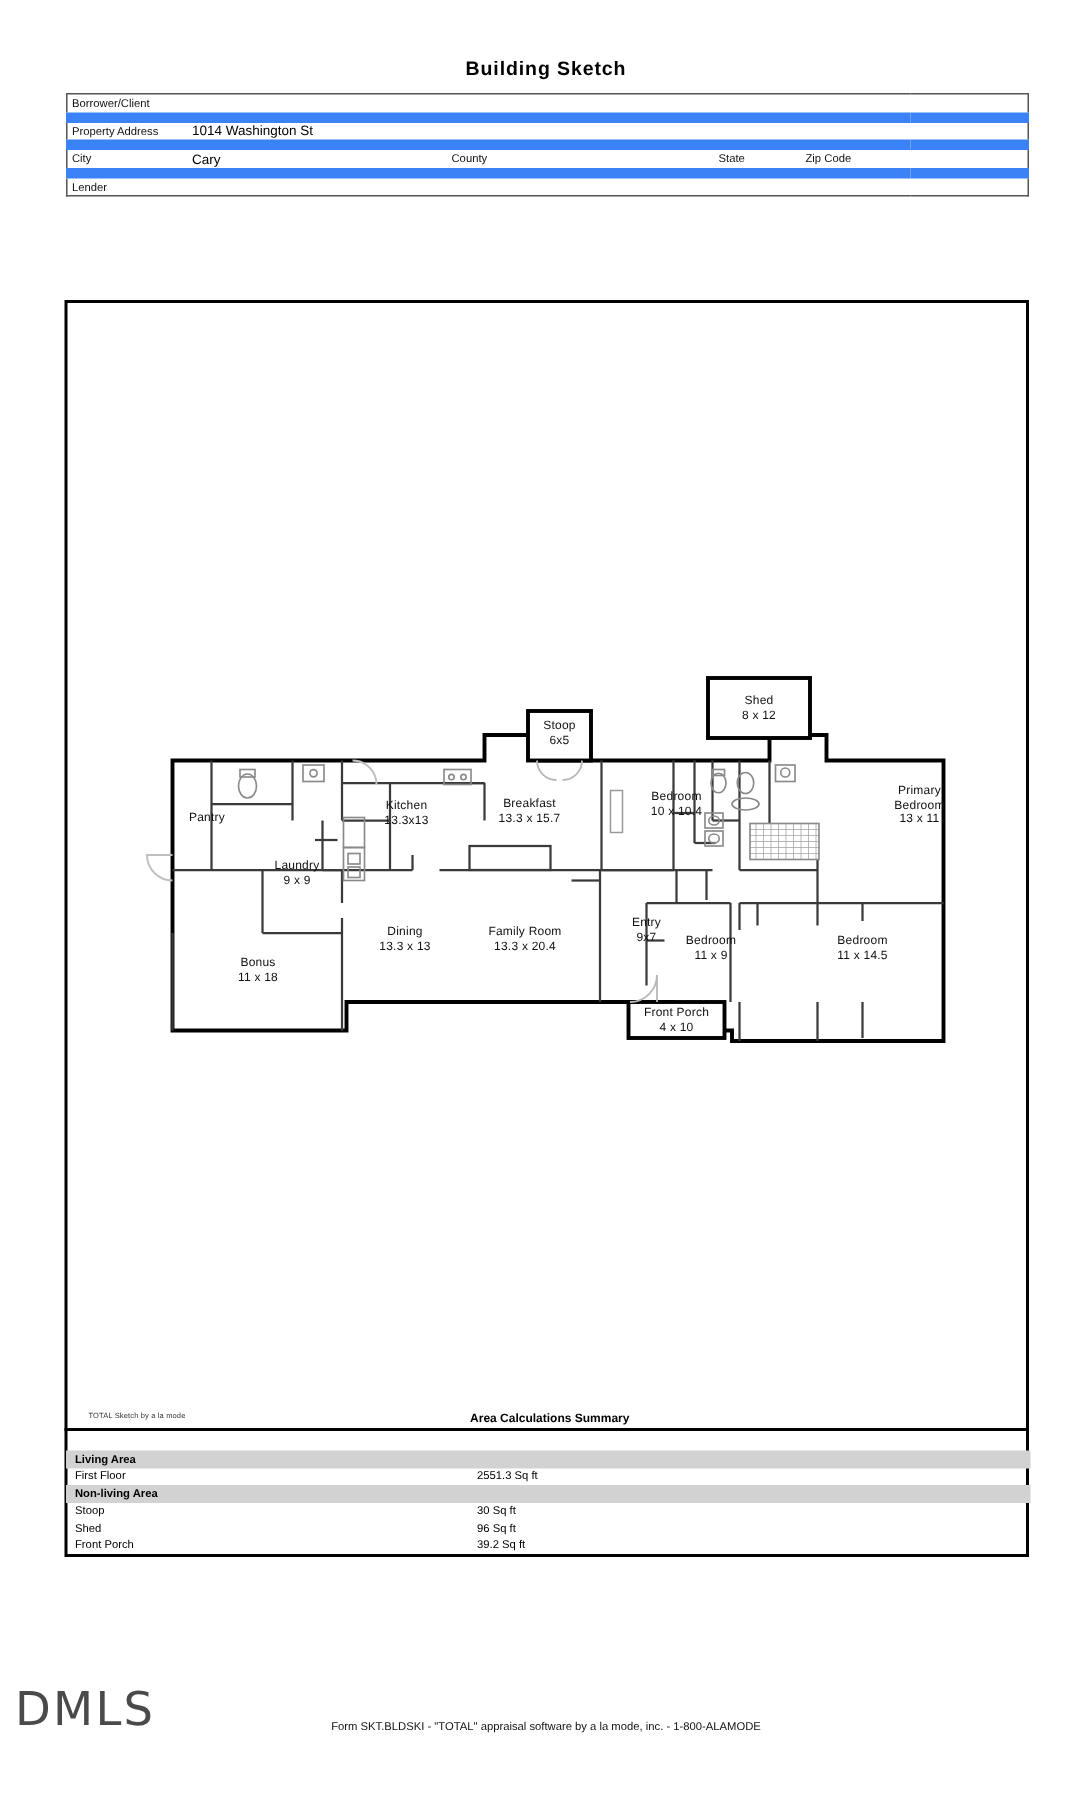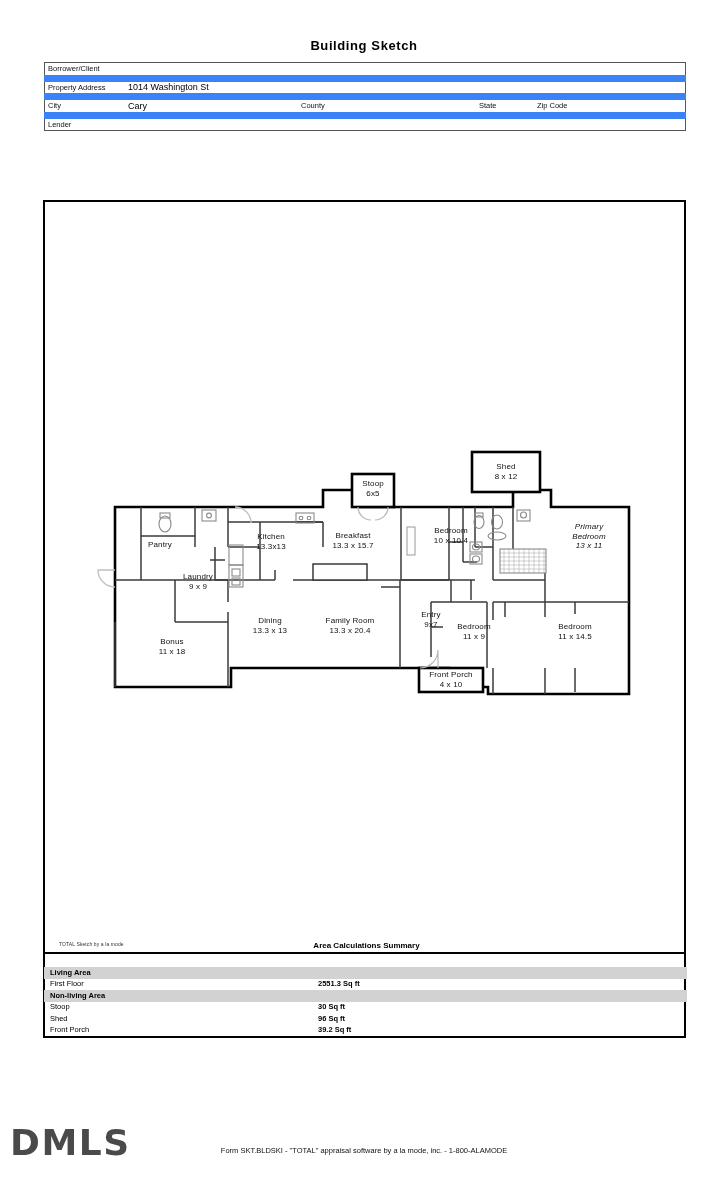--- a/index.html
+++ b/index.html
@@ -130,33 +130,33 @@
     padding: 0 0 1px 6px;
     height: 10.5px;
     vertical-align: middle;
     white-space: nowrap;
   }
   .area-table tr.section td {
     background: #d2d2d2;
     font-weight: bold;
   }
   .area-table tr.total td { font-weight: bold; }
-  .area-table td.val { padding-left: 0; font-weight: bold; }
+  .area-table td.val { padding-left: 0; }
   .col-name { width: 268px; }
 
   
   .mls-logo {
     position: absolute;
     left: 10px;
     top: 1122px;
-    font-size: 36px;
+    font-size: 31px;
     letter-spacing: 1.5px;
     color: #2b2b2b;
     font-family: "DejaVu Sans", sans-serif;
-    font-weight: 700;
+    font-weight: 400;
     opacity: 0.85;
   }
   .form-footer {
     position: absolute;
     left: 0;
     top: 1146px;
     width: 728px;
     text-align: center;
     font-size: 7.5px;
     color: #111;
@@ -343,21 +343,21 @@
         <line x1="494" y1="347" x2="494" y2="371"></line>
         <line x1="499" y1="347" x2="499" y2="371"></line>
       </g>
 
       <g fill="none" stroke="#c0c0c0" stroke-width="1.3">
         <path d="M190,305 A16,16 0 0 1 206,321"></path>
         <path d="M70,385 A17,17 0 0 1 53,368 L70,368"></path>
       </g>
     </svg>
 
-    <div class="rm-label" style="left:86px;  top:338px; width:58px;">
+    <div class="rm-label" style="left:64px;  top:338px; width:58px;">
       <div>Pantry</div>
     </div>
 
     <div class="rm-label" style="left:122px; top:370px; width:62px;">
       <div>Laundry</div>
       <div>9 x 9</div>
     </div>
 
     <div class="rm-label" style="left:97px;  top:435px; width:60px;">
       <div>Bonus</div>
@@ -392,21 +392,21 @@
     <div class="rm-label" style="left:427px; top:260px; width:68px;">
       <div>Shed</div>
       <div>8 x 12</div>
     </div>
 
     <div class="rm-label" style="left:372px; top:324px; width:68px;">
       <div>Bedroom</div>
       <div>10 x 10.4</div>
     </div>
 
-    <div class="rm-label" style="left:508px; top:320px; width:72px;font-style:italic;">
+    <div class="rm-label" style="left:532px; top:320px; width:72px;">
       <div>Primary</div>
       <div>Bedroom</div>
       <div>13 x 11</div>
     </div>
 
     <div class="rm-label" style="left:362px; top:408px; width:48px;">
       <div>Entry</div>
       <div>9x7</div>
     </div>
 

